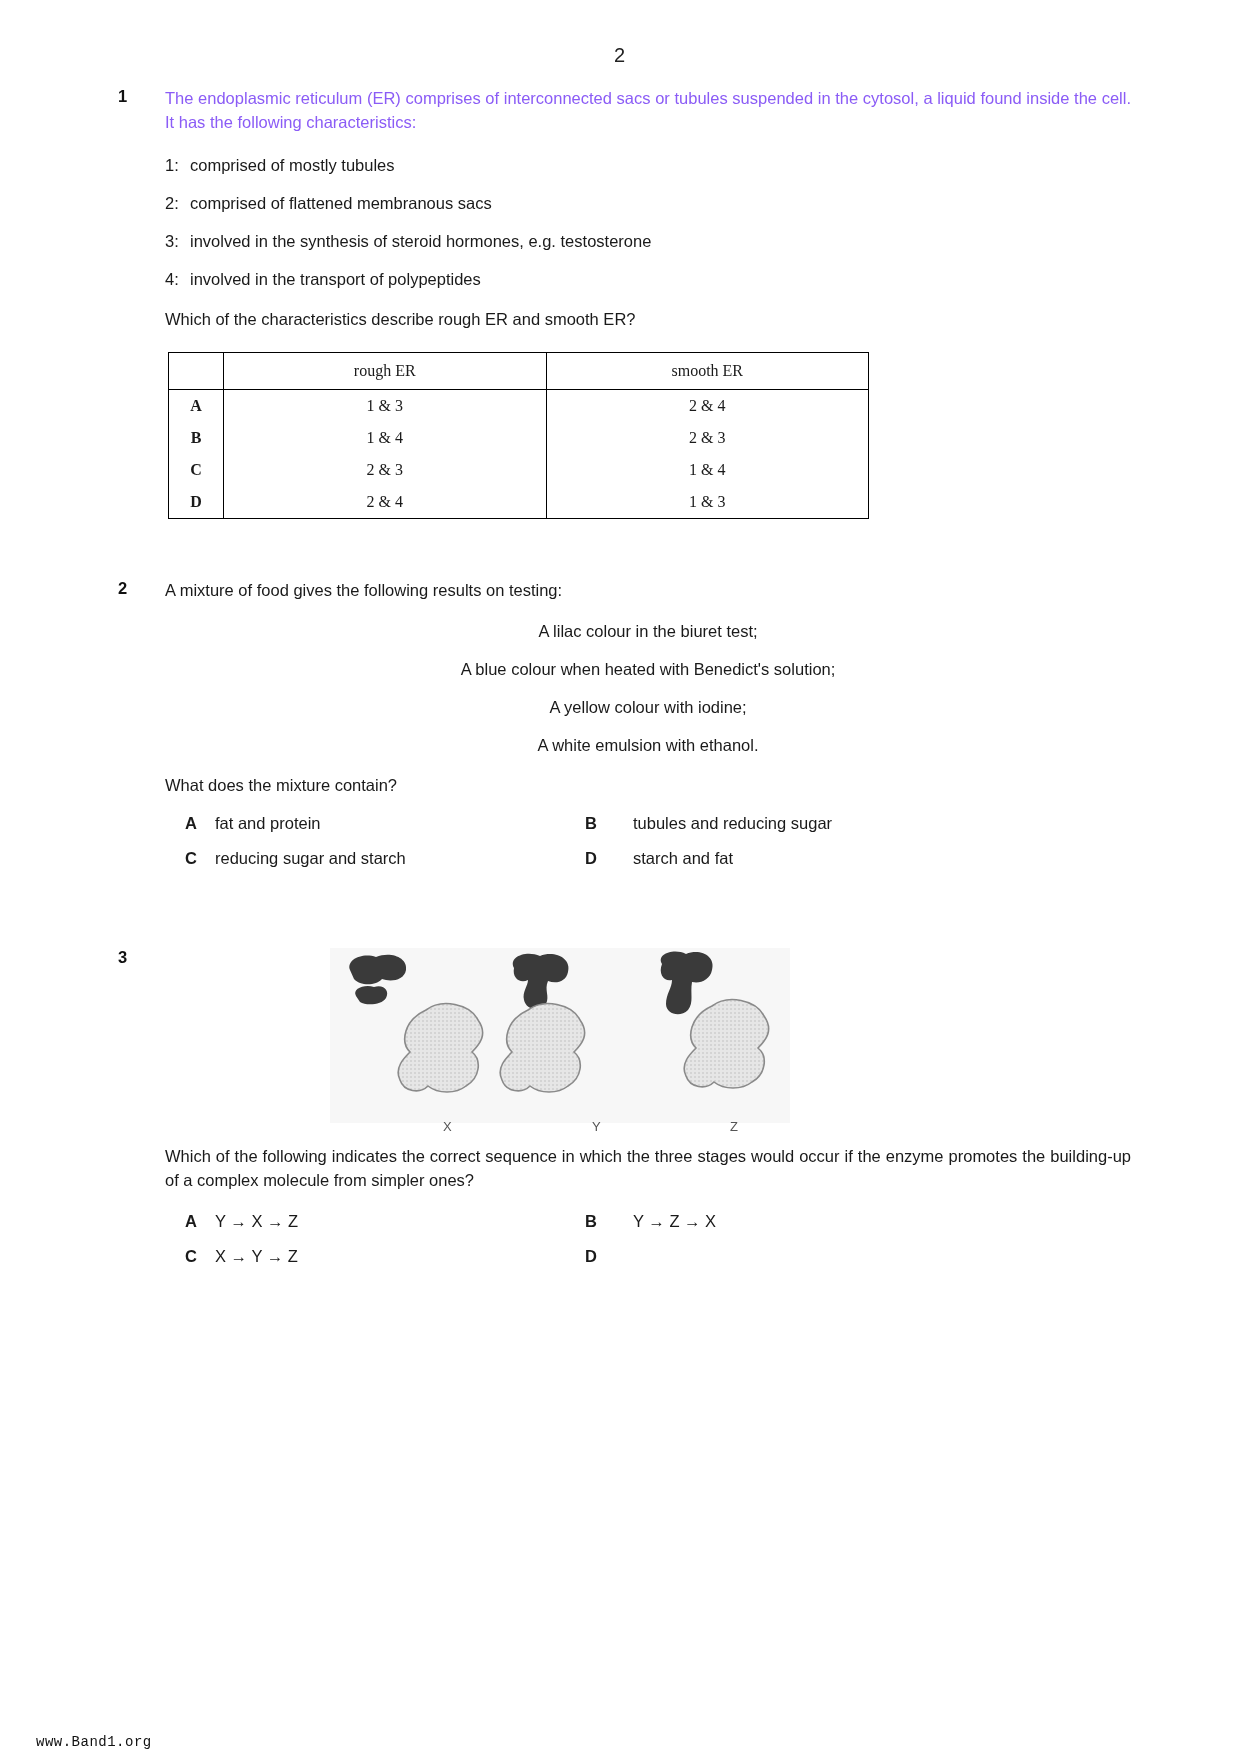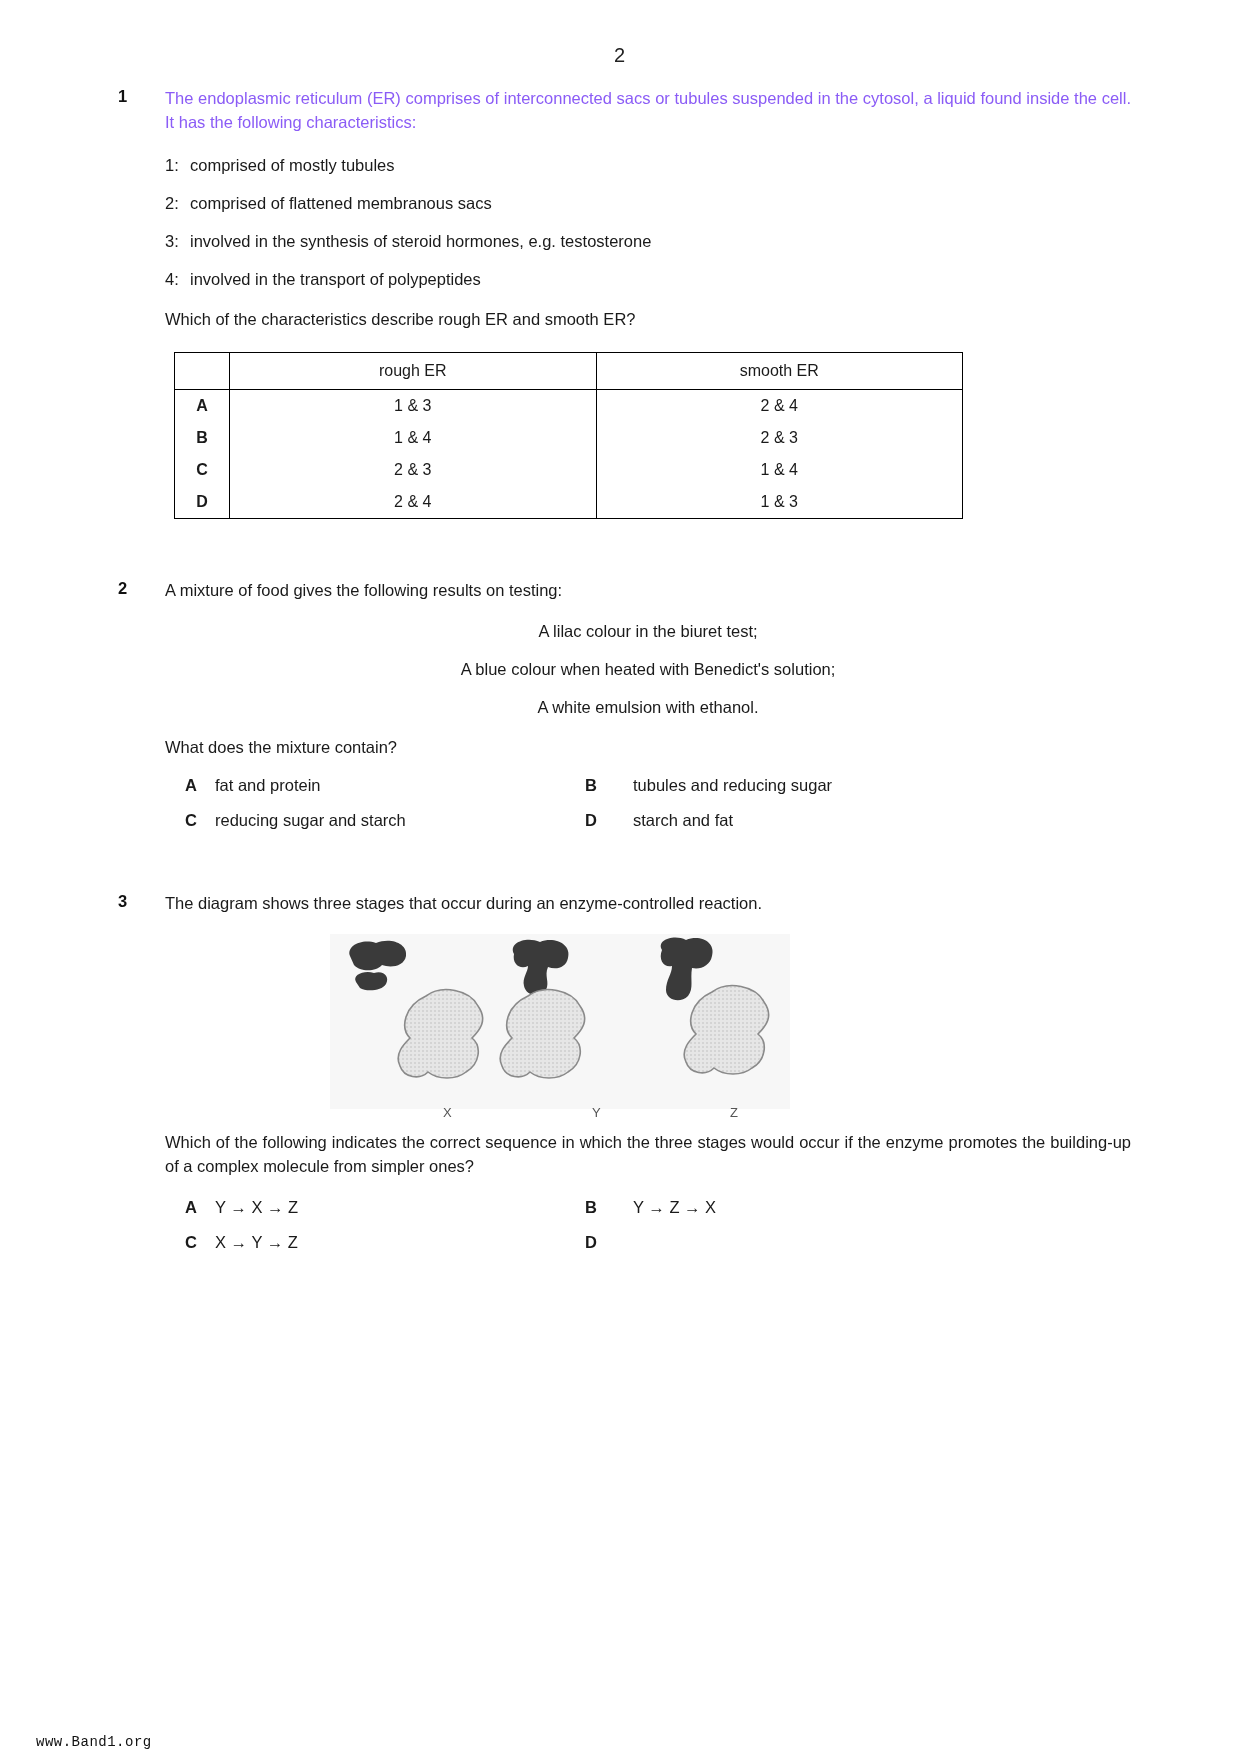--- a/index.html
+++ b/index.html
@@ -71,23 +71,24 @@
     width: 25px;
     flex: 0 0 25px;
   }
   .q-follow {
     font-size: 16.5px;
     margin-top: 18px;
   }
   table.opt-table {
     border-collapse: collapse;
     margin-top: 23px;
-    margin-left: 9px;
-    width: 789px;
+    margin-left: 3px;
+    width: 701px;
     table-layout: fixed;
+    font-family: Liberation Serif, serif;
   }
   table.opt-table td, table.opt-table th {
     border: 1.5px solid #000;
     font-size: 16px;
     font-weight: normal;
     padding: 7px 0;
     text-align: center;
   }
   table.opt-table .col-letter {
     width: 54px;
@@ -238,20 +239,21 @@
     <div class="spacer-q1"></div>
 
     <div class="question">
       <div class="q-num">2</div>
       <div class="q-body">
         <div class="q-stem-nojust">A mixture of food gives the following results on testing:</div>
 
         <div class="obs-list">
           <div class="obs-line">A lilac colour in the biuret test;</div>
           <div class="obs-line">A blue colour when heated with Benedict's solution;</div>
+          <div class="obs-line">A yellow colour with iodine;</div>
           <div class="obs-line">A white emulsion with ethanol.</div>
         </div>
 
         <div class="q-follow">What does the mixture contain?</div>
 
         <div class="mc-grid">
           <div class="mc-letter">A</div>
           <div>fat and protein</div>
           <div class="mc-letter">B</div>
           <div>tubules and reducing sugar</div>
@@ -261,21 +263,20 @@
           <div>starch and fat</div>
         </div>
       </div>
     </div>
 
     <div class="spacer-q2"></div>
 
     <div class="question">
       <div class="q-num">3</div>
       <div class="q-body">
-        <div class="q-stem-nojust">The diagram shows three stages that occur during an enzyme-controlled reaction.</div>
 
         <div class="q3-diagram">
           <svg width="460" height="175" viewBox="0 0 460 175">
             <defs>
               <pattern id="dots" width="4" height="4" patternUnits="userSpaceOnUse">
                 <rect width="4" height="4" fill="#e6e6e6"></rect>
                 <circle cx="1" cy="1" r="0.7" fill="#b5b5b5"></circle>
               </pattern>
             </defs>
 

